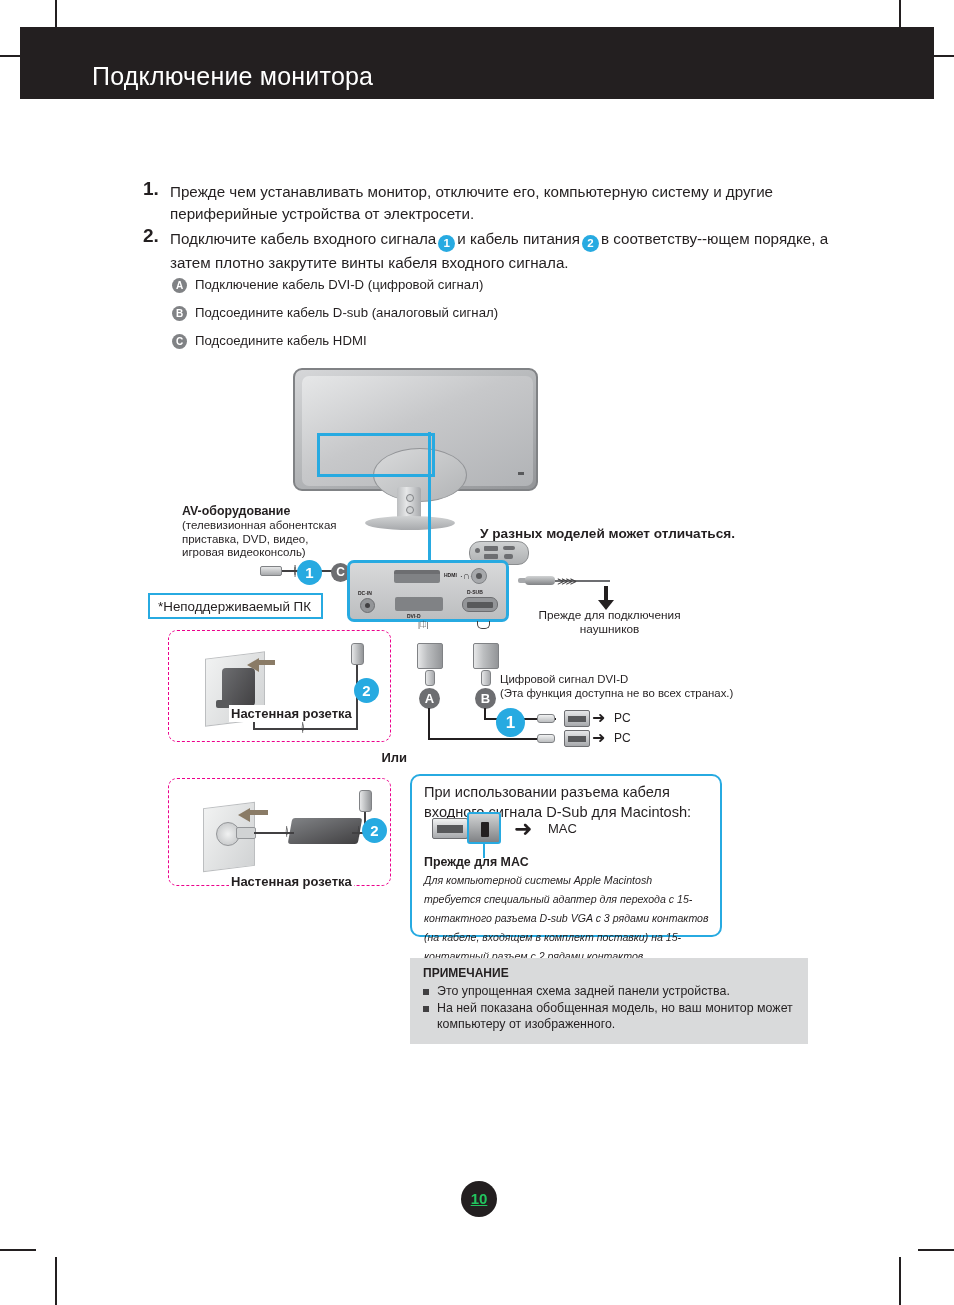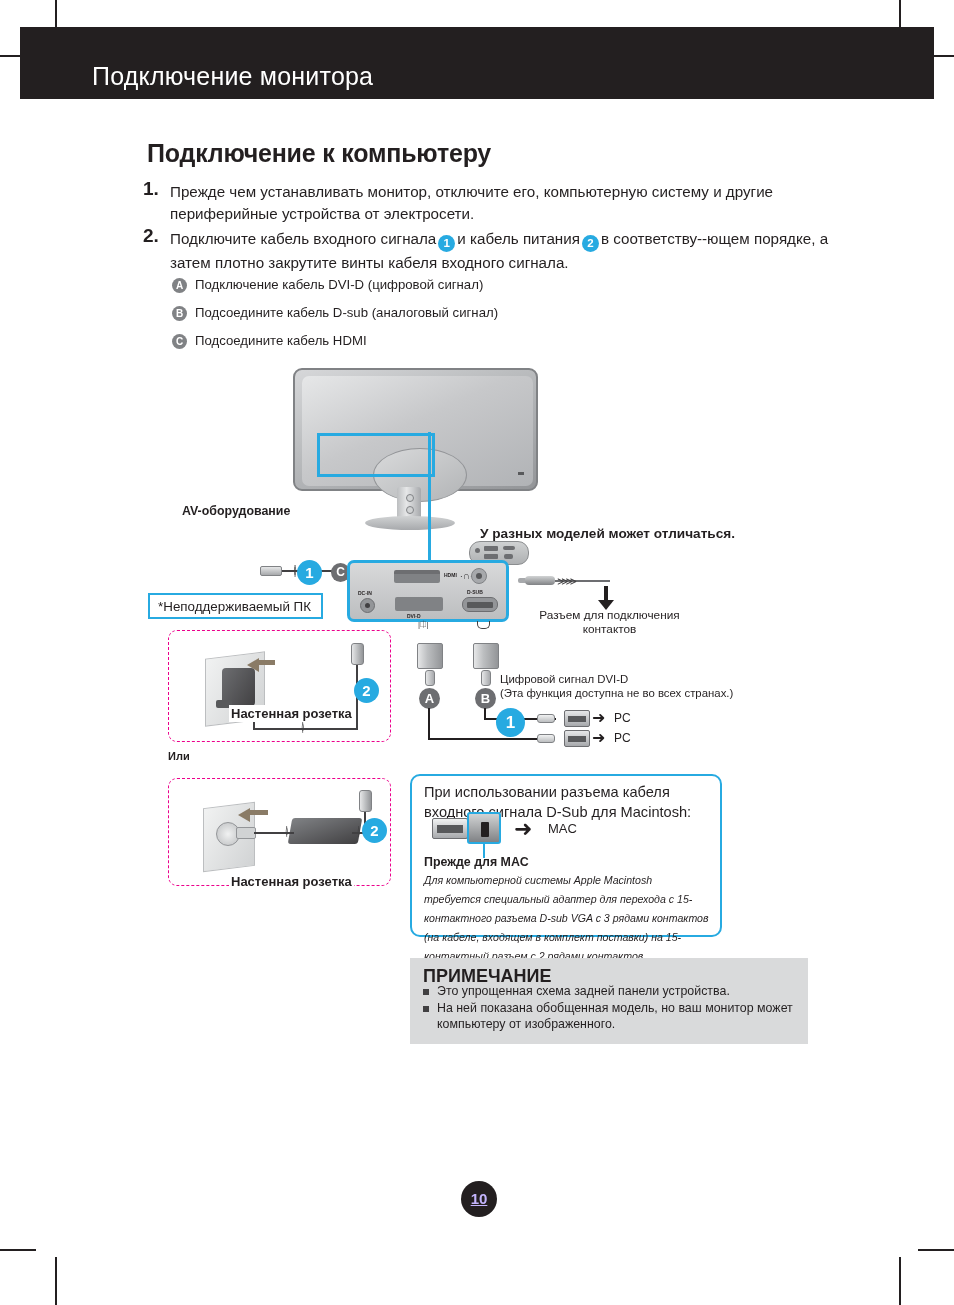--- a/index.html
+++ b/index.html
@@ -116,21 +116,21 @@
   #hp-coil{position:absolute;left:557px;top:575px;font-size:11px;color:#414042;letter-spacing:-3px;}
   #hp-arrow-stem{position:absolute;left:604px;top:586px;width:4px;height:17px;background:#231f20;}
   #hp-arrow-head{position:absolute;left:598px;top:600px;width:0;height:0;
     border-left:8px solid transparent;border-right:8px solid transparent;border-top:10px solid #231f20;}
   #hp-label{position:absolute;left:527px;top:608px;width:165px;font-size:11.8px;line-height:14px;text-align:center;}
 
   
   .dash-box{position:absolute;border:1.4px dashed #ec008c;border-radius:9px;background:#fff;box-sizing:border-box;}
   #power-box-1{left:168px;top:630px;width:223px;height:112px;}
   #power-box-2{left:168px;top:778px;width:223px;height:108px;}
-  #or-label{position:absolute;left:168px;top:750px;width:223px;text-align:left;font-size:11px;font-weight:bold;}
+  #or-label{position:absolute;left:184px;top:750px;width:223px;text-align:right;font-size:13px;font-weight:bold;}
 
   .wall{position:absolute;background:linear-gradient(120deg,#f1f2f2,#d1d3d4);border:1px solid #bcbec0;}
   #wall-1{left:205px;top:655px;width:58px;height:66px;transform:skewY(-7deg);}
   #wall-2{left:203px;top:805px;width:50px;height:62px;transform:skewY(-7deg);}
 
   #adapter-1{position:absolute;left:222px;top:668px;width:33px;height:38px;border-radius:4px;
     background:linear-gradient(120deg,#6d6e71,#414042);}
   #adapter-1-prong{position:absolute;left:216px;top:700px;width:16px;height:8px;background:#58595b;border-radius:2px;}
 
   #socket-2{position:absolute;left:216px;top:822px;width:22px;height:22px;border-radius:50%;
@@ -212,49 +212,48 @@
     background:linear-gradient(#d1d3d4,#808285);border:2px solid #27aae1;box-sizing:border-box;}
   #mac-adapter i{position:absolute;left:12px;top:8px;width:8px;height:15px;background:#231f20;display:block;border-radius:1px;}
   #mac-stem{position:absolute;left:483px;top:844px;width:1.6px;height:14px;background:#27aae1;}
   #mac-arrow{position:absolute;left:514px;top:820px;font-size:22px;line-height:18px;color:#231f20;}
   #mac-lbl{position:absolute;left:548px;top:821px;font-size:13px;}
   #mac-sub-title{position:absolute;left:424px;top:855px;font-size:12.4px;font-weight:bold;}
   #mac-sub-text{position:absolute;left:424px;top:871px;width:288px;font-size:10.6px;line-height:19px;font-style:italic;}
 
   
   #note-box{position:absolute;left:410px;top:958px;width:398px;height:86px;background:#d9dadb;}
-  #note-title{position:absolute;left:423px;top:966px;font-size:18px;font-weight:bold;}
+  #note-title{position:absolute;left:423px;top:966px;font-size:12px;font-weight:bold;}
   .note-item{position:absolute;left:423px;width:370px;font-size:12.4px;line-height:15.5px;}
   .note-item .sq{position:absolute;left:0;top:5px;width:6px;height:6px;background:#414042;}
   .note-item .t{position:absolute;left:14px;top:0;}
   #note-1{top:984px;}
   #note-2{top:1001px;}
 
   
   #page-num{position:absolute;left:461px;top:1181px;width:36px;height:36px;border-radius:50%;
-    background:#231f20;color:#c4b5fd;font-size:15px;font-weight:bold;text-align:center;line-height:36px;text-decoration:underline;}
+    background:#231f20;color:#22c55e;font-size:15px;font-weight:bold;text-align:center;line-height:36px;text-decoration:underline;}
 </style>
 </head>
 <body>
 
 <div class="crop v" style="left:55px;top:0;"></div>
 <div class="crop h" style="left:0;top:55px;"></div>
 <div class="crop v" style="left:899px;top:0;"></div>
 <div class="crop h" style="left:918px;top:55px;"></div>
 <div class="crop h" style="left:0;top:1249px;"></div>
 <div class="crop v" style="left:55px;top:1257px;"></div>
 <div class="crop h" style="left:918px;top:1249px;"></div>
 <div class="crop v" style="left:899px;top:1257px;"></div>
 
 <div id="header-bar"></div>
 <div id="header-title">Подключение монитора</div>
 
 <div id="content">
 
-  <div id="section-title">Подключение к компьютеру</div>
 
   <div class="step" id="step-1">
     <span class="num">1.</span>
     <span class="txt">Прежде чем устанавливать монитор, отключите его, компьютерную систему и другие периферийные устройства от электросети.</span>
   </div>
 
   <div class="step" id="step-2">
     <span class="num">2.</span>
     <span class="txt"><span>Подключите кабель входного сигнала</span><span class="inline-badge">1</span><span>и кабель питания</span><span class="inline-badge">2</span><span>в соответству--ющем порядке, а затем плотно закрутите винты кабеля входного сигнала.</span></span>
   </div>
@@ -290,20 +289,21 @@
     <div id="mon-neck"></div>
     <span class="neck-hole" style="top:126px;"></span>
     <span class="neck-hole" style="top:138px;"></span>
     <div id="mon-base"></div>
   </div>
 
   <div class="wire" style="left:428px;top:432px;width:3px;height:128px;background:#27aae1;"></div>
 
   <div id="av-label">
     <b>AV-оборудование</b><br>
+    <span>(телевизионная абонентская приставка, DVD, видео, игровая видеоконсоль)</span>
   </div>
 
   <div id="models-note">У разных моделей может отличаться.</div>
 
   <div id="hdmi-plug"></div>
   <div id="hdmi-wire"></div>
   <div id="hdmi-break">≬</div>
   <div id="hdmi-plug2"></div>
   <div class="cbadge blue" id="badge-1-hdmi">1</div>
   <div class="cbadge gray" id="badge-c">C</div>
@@ -330,21 +330,21 @@
   </div>
   <div id="icon-dvi-under">|⎅|</div>
   <div id="icon-dsub-under"></div>
 
   <div id="hp-tip"></div>
   <div id="hp-plug"></div>
   <div id="hp-wire"></div>
   <div id="hp-coil">≫≫</div>
   <div id="hp-arrow-stem"></div>
   <div id="hp-arrow-head"></div>
-  <div id="hp-label">Разъем для подключения контактов</div>
+  <div id="hp-label">Прежде для подключения наушников</div>
 
   <div class="dash-box" id="power-box-1"></div>
   <div class="wall" id="wall-1"></div>
   <div id="adapter-1"></div>
   <div id="adapter-1-prong"></div>
   <div class="arrow-left" id="arr1"></div>
   <div class="arrow-left-stem" id="arr1s"></div>
   <div class="pcord" id="cord1-v"></div>
   <div class="pcord" id="cord1-h"></div>
   <div class="pcord" id="cord1-r"></div>

